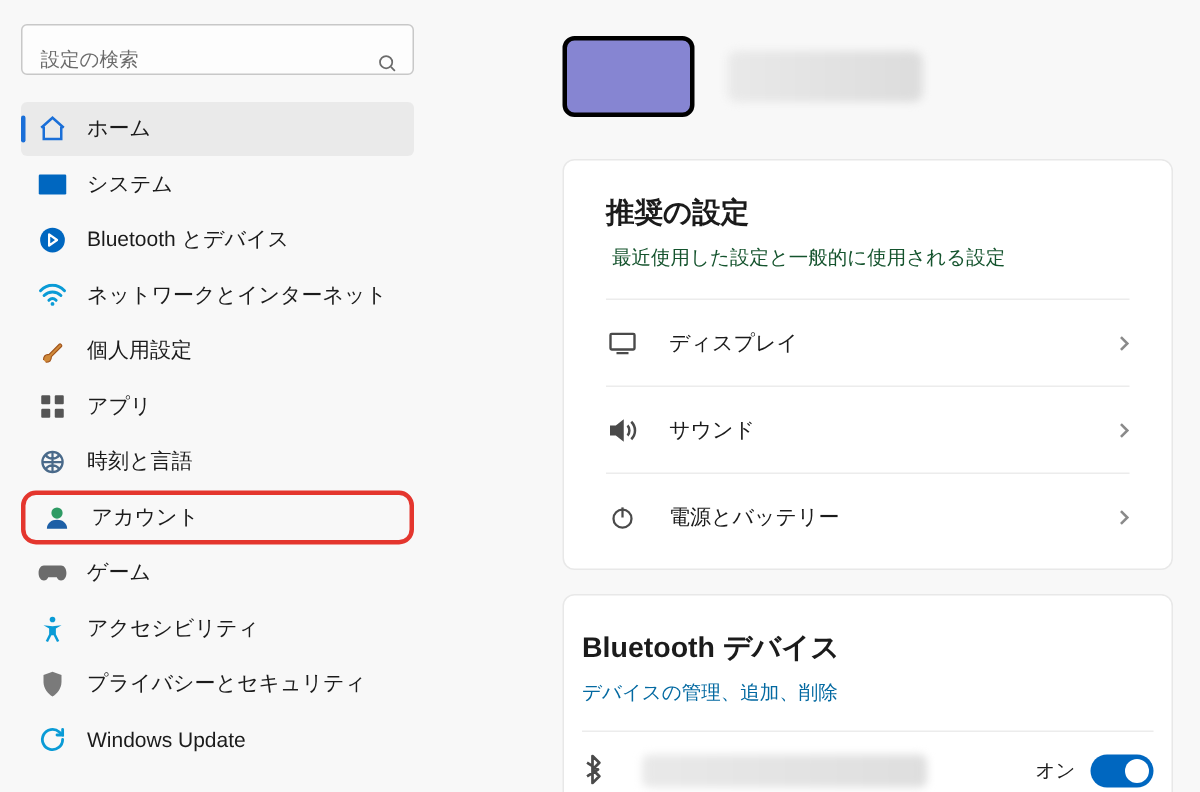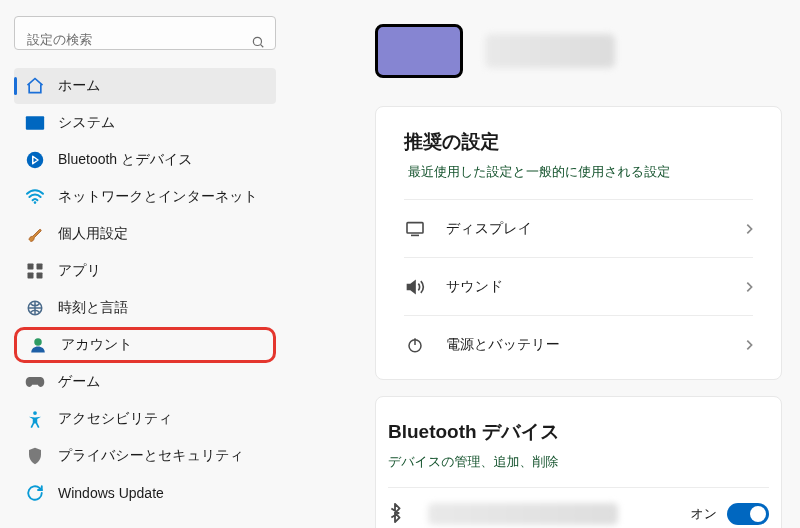--- a/index.html
+++ b/index.html
@@ -43,21 +43,21 @@
 .row{display:flex;align-items:center;height:58px;border-top:1px solid #ececec;
  font-size:14px;cursor:default}
 .row .ico{width:22px;height:22px;display:flex;align-items:center;
  justify-content:center;margin-right:20px;color:#4a4a4a}
 .row .lbl{flex:1}
 .row .chev{color:#8a8a8a}
 
 .card2{background:#fff;border:1px solid #e8e8e8;border-radius:8px;
  margin-top:16px;padding:22px 12px 4px}
 .card2 h2{margin:0;font-size:19px;font-weight:600}
-.card2 .sub{margin:8px 0 16px;font-size:13px;color:#14532d}
+.card2 .sub{margin:8px 0 16px;font-size:13px;color:#0369a1}
 .btrow{display:flex;align-items:center;height:52px;border-top:1px solid #ececec}
 .btrow .ico{width:22px;height:22px;margin-right:18px}
 .btrow .blur2{flex:0 0 190px;height:22px;border-radius:5px;
  background:linear-gradient(90deg,#e9e9e9,#dedede);filter:blur(3px)}
 .btrow .sp{flex:1}
 .btrow .tog-lbl{font-size:13px;margin-right:10px}
 .toggle{width:42px;height:22px;border-radius:11px;background:#0067c0;
  position:relative}
 .toggle::after{content:"";position:absolute;right:3px;top:3px;width:16px;
  height:16px;border-radius:50%;background:#fff}

